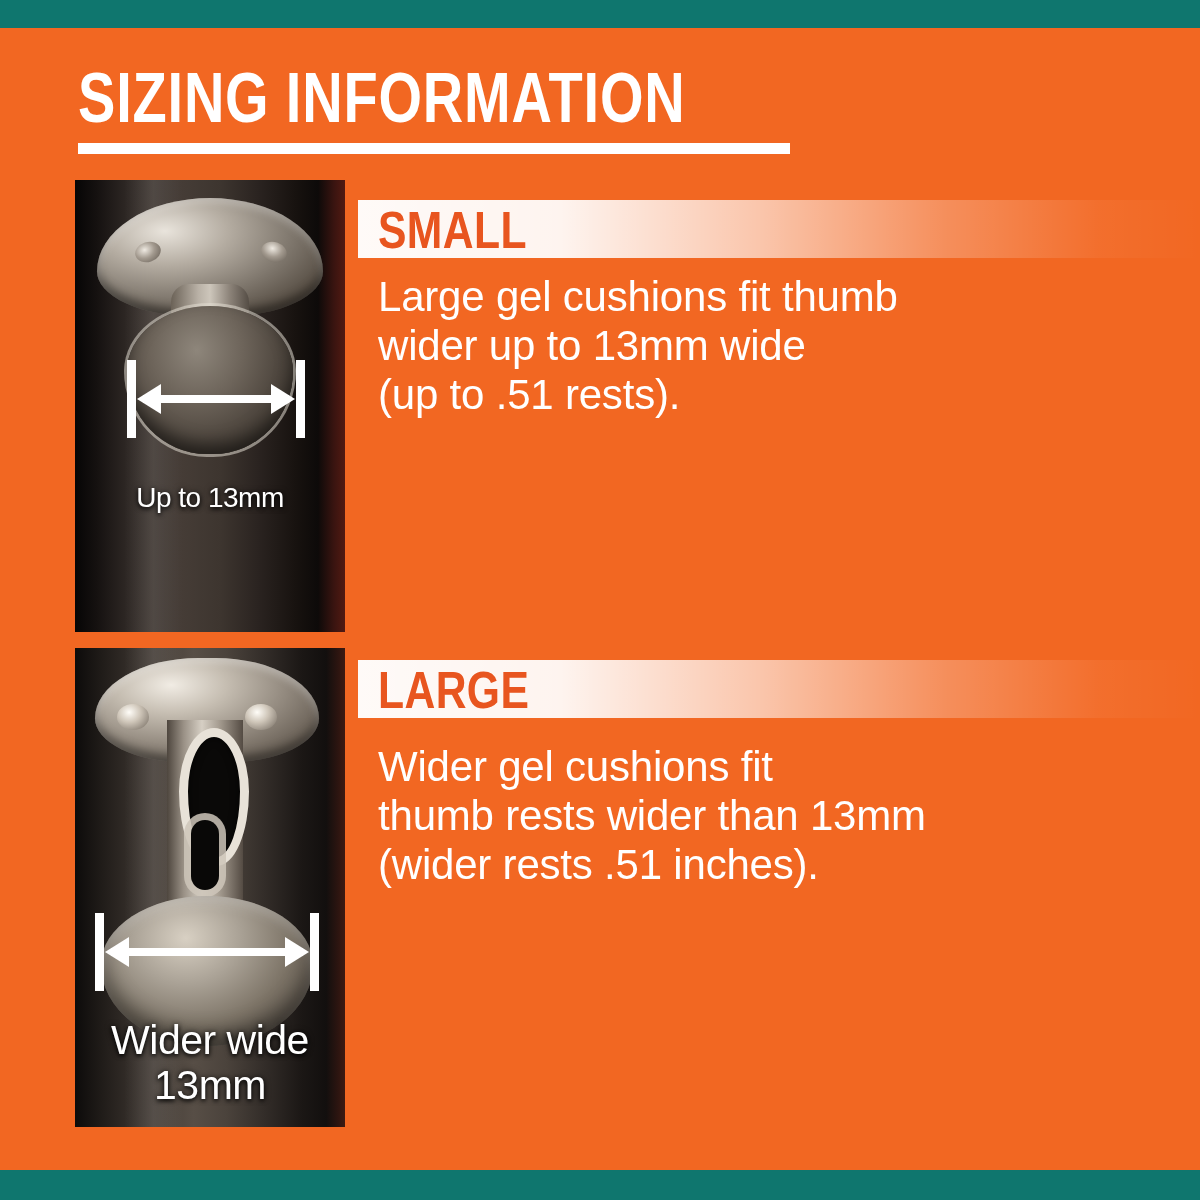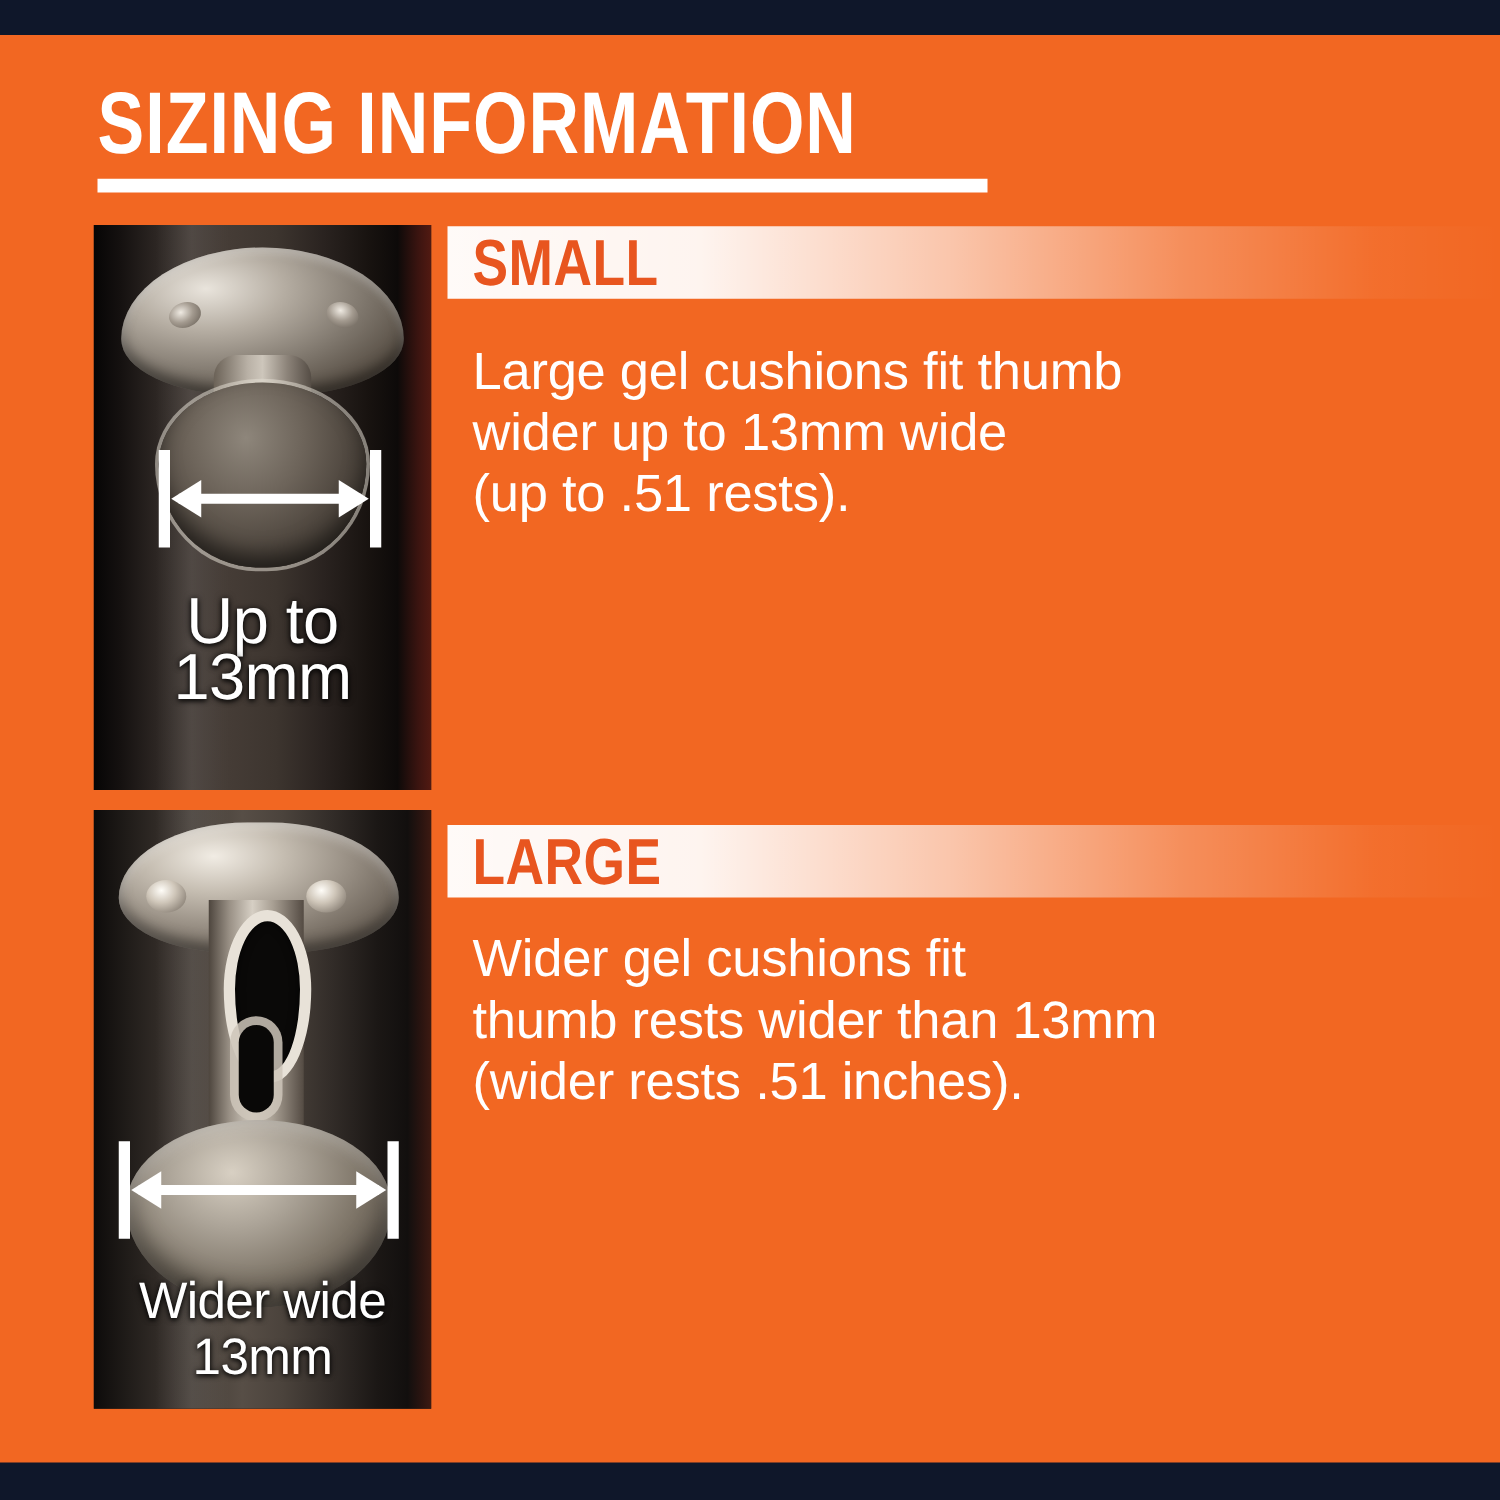--- a/index.html
+++ b/index.html
@@ -12,21 +12,21 @@
     width: 1200px;
     height: 1200px;
     font-family: "Liberation Sans", sans-serif;
     overflow: hidden;
   }
 
   .page {
     position: relative;
     width: 1200px;
     height: 1200px;
-    background: #0f172a;
+    background: #0f766e;
   }
 
   
   .orange-panel {
     position: absolute;
     left: 0;
     top: 28px;
     width: 1200px;
     height: 1142px;
     background: #F26722;
@@ -226,21 +226,21 @@
   .dim-large .head.right { left: 190px; top: 24px; }
 
   
   .caption {
     position: absolute;
     left: 0;
     width: 270px;
     text-align: center;
     color: #ffffff;
     font-family: "Liberation Sans", sans-serif;
-    font-size: 52px;
+    font-size: 28px;
     line-height: 45px;
     letter-spacing: -0.5px;
     text-shadow: 0 2px 4px rgba(0,0,0,.85), 0 0 6px rgba(0,0,0,.6);
   }
   .caption.small-cap { top: 295px; }
   .caption.large-cap { top: 370px; font-size: 41px; }
 
   
   .band {
     position: absolute;
@@ -248,21 +248,21 @@
     width: 842px;
     height: 58px;
     background: linear-gradient(90deg,
        rgba(255,255,255,0.97) 0%,
        rgba(255,255,255,0.93) 24%,
        rgba(255,255,255,0.62) 48%,
        rgba(255,255,255,0.26) 70%,
        rgba(255,255,255,0.05) 88%,
        rgba(255,255,255,0) 100%);
   }
-  .band.small-band { top: 181px; }
+  .band.small-band { top: 200px; }
   .band.large-band { top: 660px; }
 
   .band-label {
     position: absolute;
     left: 20px;
     top: 2px;
     font-family: "Liberation Sans Narrow", "Liberation Sans", sans-serif;
     font-size: 52px;
     line-height: 56px;
     font-weight: bold;

